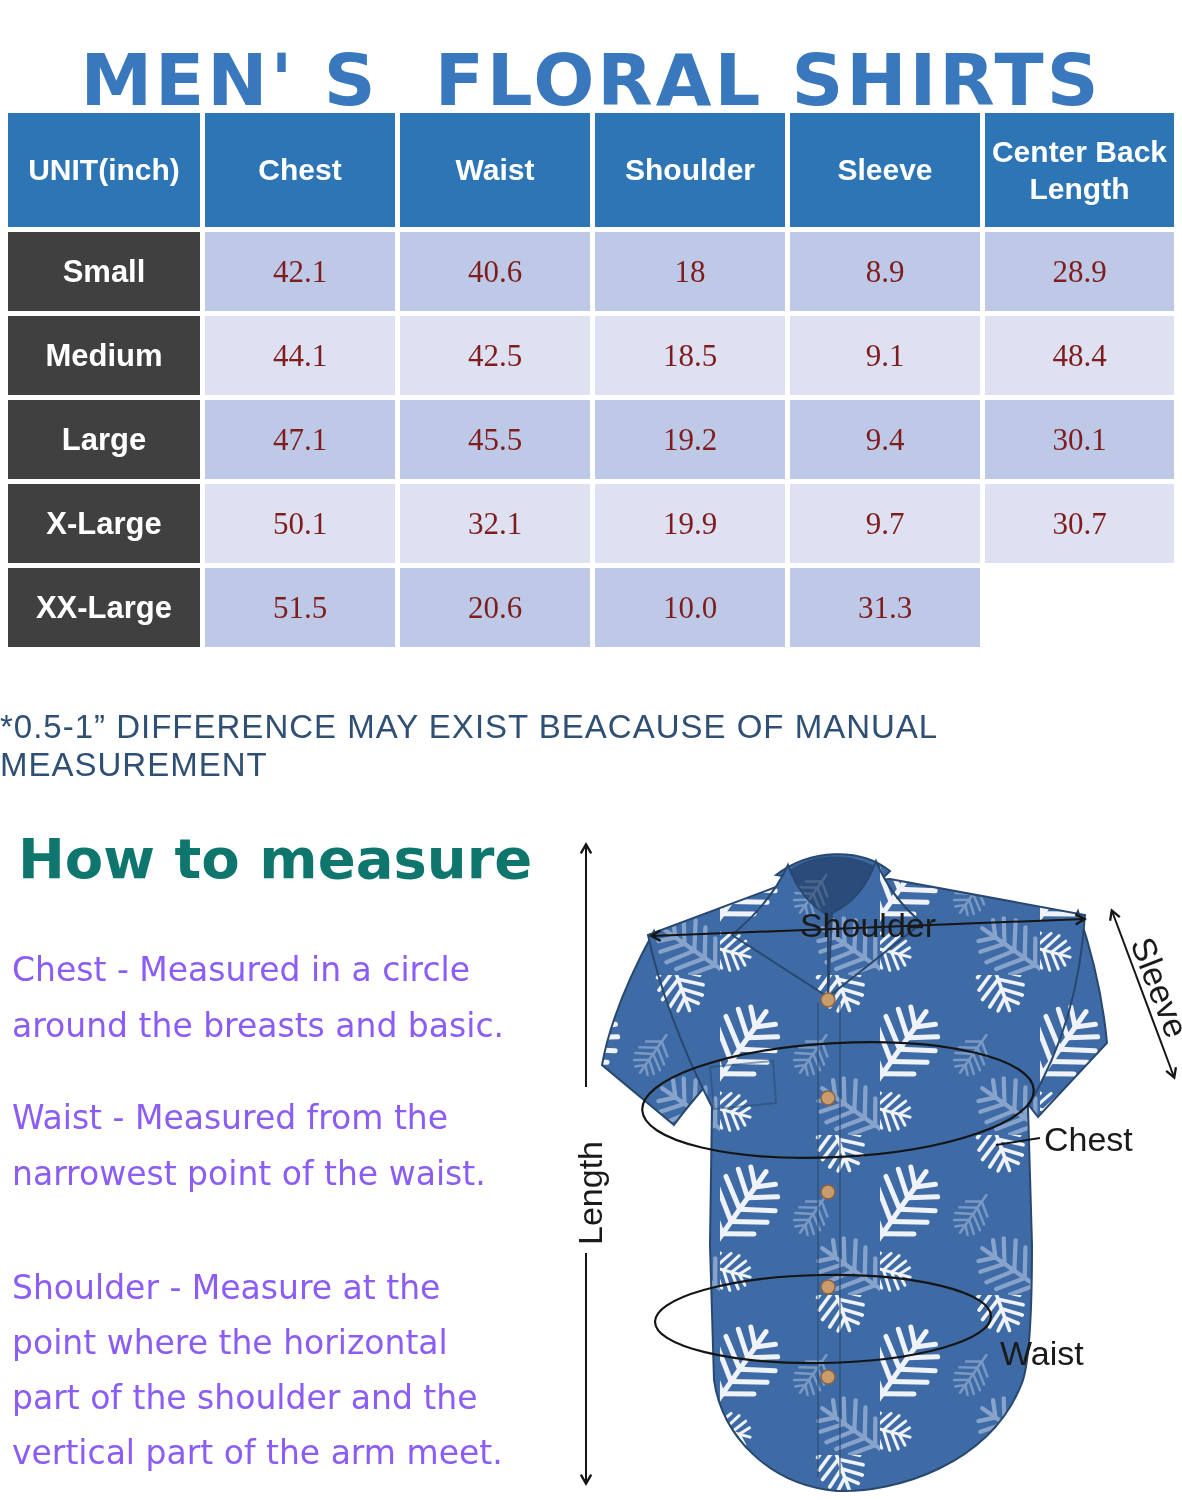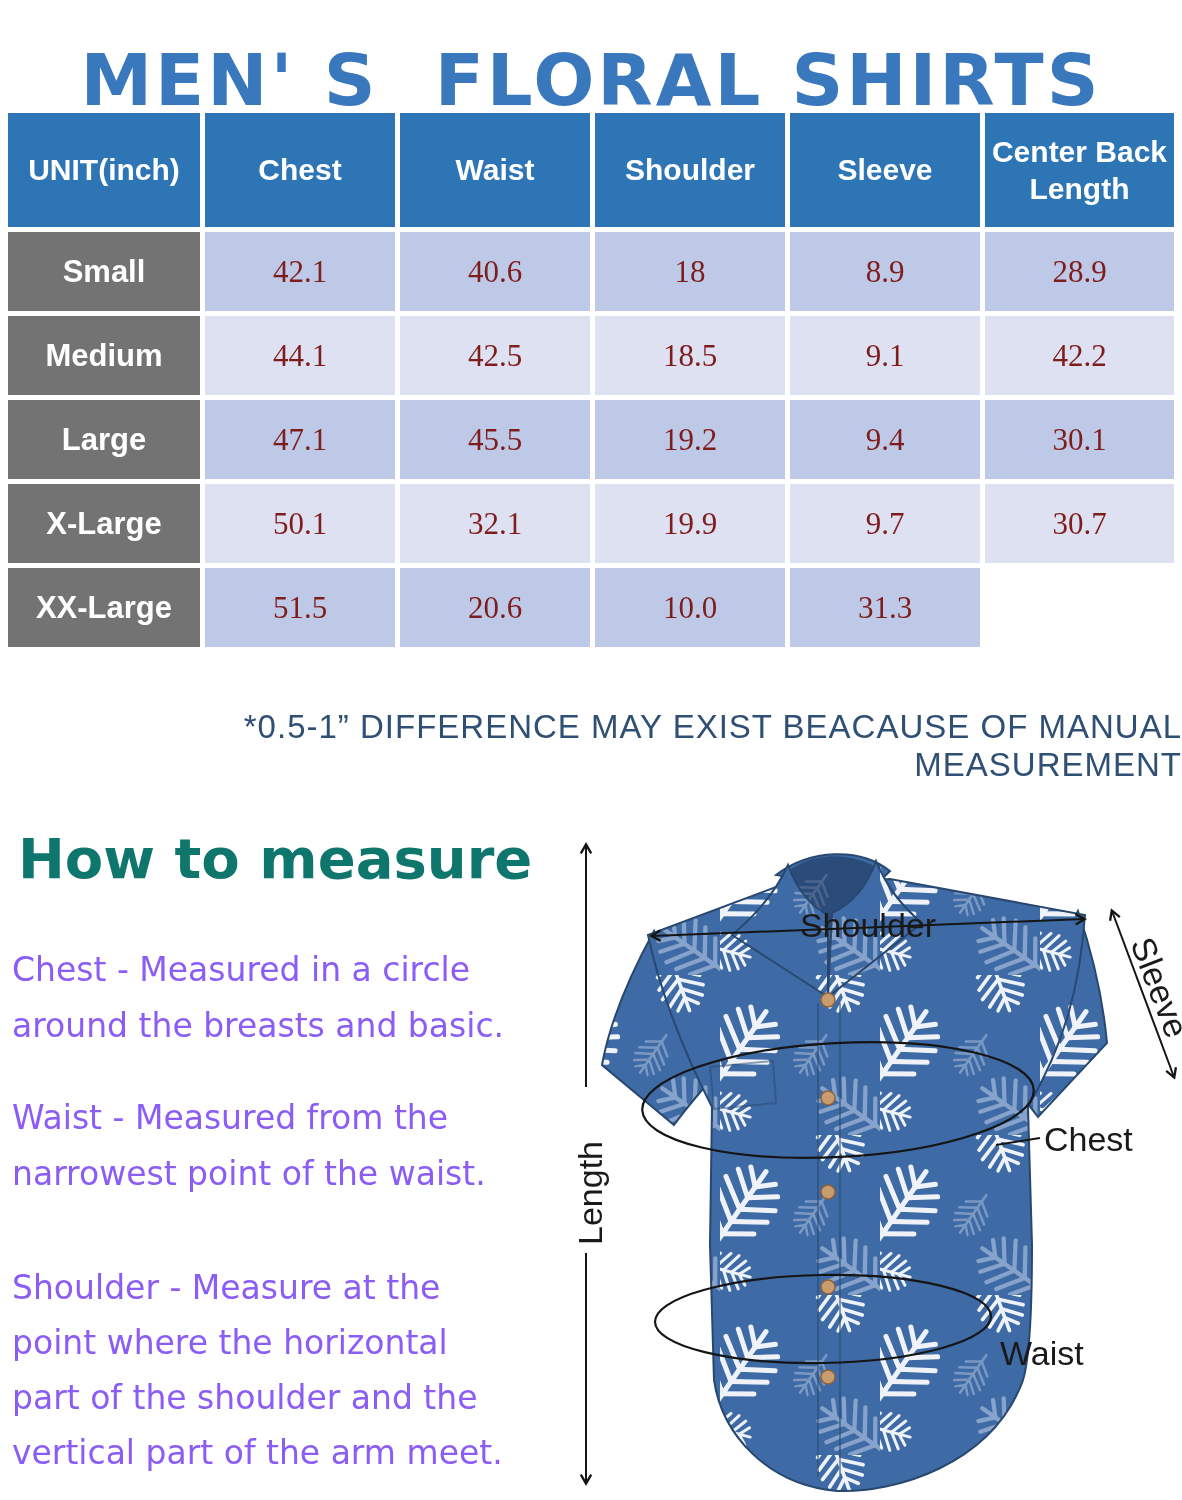--- a/index.html
+++ b/index.html
@@ -6,25 +6,25 @@
   .canvas{position:relative;width:1182px;height:1500px;background:#fff;overflow:hidden;
           font-family:"Liberation Sans",sans-serif;}
   .title{position:absolute;top:6px;left:0;width:100%;text-align:center;
          font-family:"DejaVu Sans",sans-serif;font-weight:bold;font-size:72px;
          color:#3A78BE;letter-spacing:3px;white-space:pre;margin-top:32px;}
   .size-table{position:absolute;left:8px;top:113px;width:1146px;display:grid;
               grid-template-columns:192px 190px 190px 190px 190px 189px;
               grid-template-rows:114px 79px 79px 79px 79px 79px;gap:5px;background:#fff;}
   .cell{display:flex;align-items:center;justify-content:center;text-align:center;}
   .thead{background:#2E75B6;color:#ffffff;font-weight:bold;font-size:30px;line-height:1.25;padding:0 6px;}
-  .rhead{background:#737373;color:#ffffff;font-weight:bold;font-size:31px;}
+  .rhead{background:#404040;color:#ffffff;font-weight:bold;font-size:31px;}
   .val{font-size:31px;color:#7f1d1d;font-family:Liberation Serif, serif;}
   .rowA{background:#BDC9E7;}
   .rowB{background:#DEE1F2;}
-  .note{position:absolute;top:708px;left:0;width:100%;text-align:right;
+  .note{position:absolute;top:708px;left:0;width:100%;text-align:left;
         font-size:33px;color:#2F4F74;letter-spacing:1px;}
   .htm-heading{position:absolute;left:18px;top:826px;font-family:"DejaVu Sans",sans-serif;
                font-weight:bold;font-size:56px;color:#0f766e;}
   .htm-block{position:absolute;left:12px;font-family:"DejaVu Sans",sans-serif;
              font-size:33px;color:#8b5cf6;line-height:56px;white-space:nowrap;}
   #blk-chest{top:942px;}
   #blk-waist{top:1090px;}
   #blk-shoulder{top:1260px;line-height:55px;}
   .diagram{position:absolute;left:560px;top:815px;}
   .ann-text{font-family:"Liberation Sans",sans-serif;font-size:34px;fill:#1a1a1a;}
@@ -49,21 +49,21 @@
     <div class="cell val rowA">40.6</div>
     <div class="cell val rowA">18</div>
     <div class="cell val rowA">8.9</div>
     <div class="cell val rowA">28.9</div>
 
     <div class="cell rhead">Medium</div>
     <div class="cell val rowB">44.1</div>
     <div class="cell val rowB">42.5</div>
     <div class="cell val rowB">18.5</div>
     <div class="cell val rowB">9.1</div>
-    <div class="cell val rowB">42.2</div>
+    <div class="cell val rowB">48.4</div>
 
     <div class="cell rhead">Large</div>
     <div class="cell val rowA">47.1</div>
     <div class="cell val rowA">45.5</div>
     <div class="cell val rowA">19.2</div>
     <div class="cell val rowA">9.4</div>
     <div class="cell val rowA">30.1</div>
 
     <div class="cell rhead">X-Large</div>
     <div class="cell val rowB">50.1</div>

